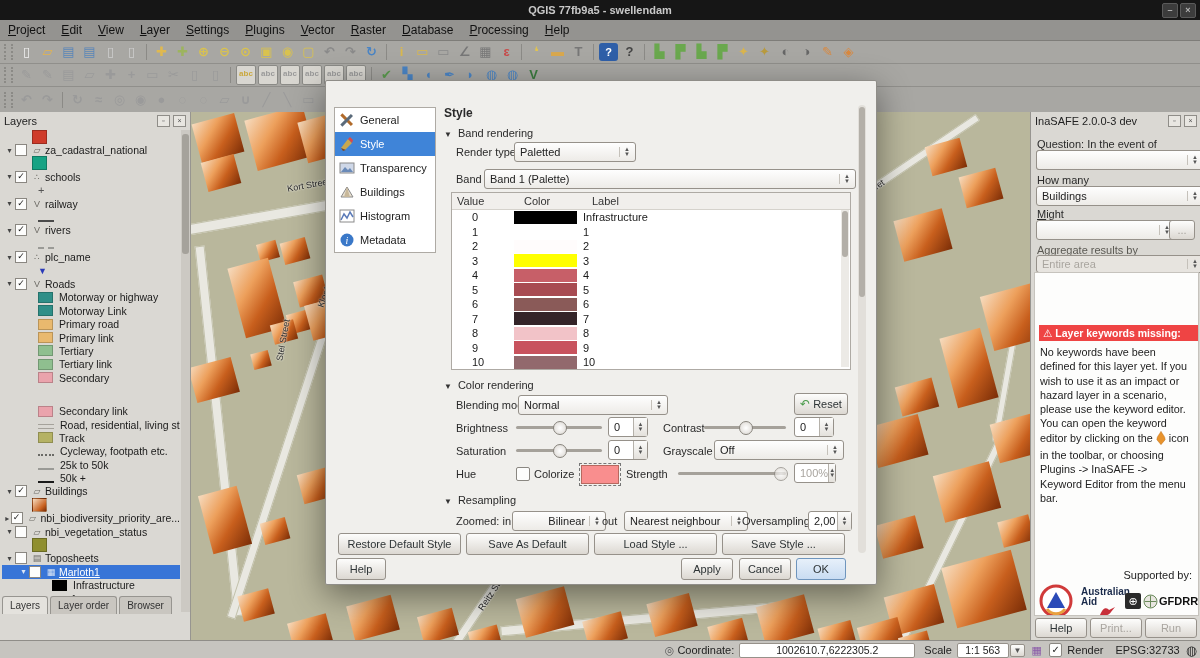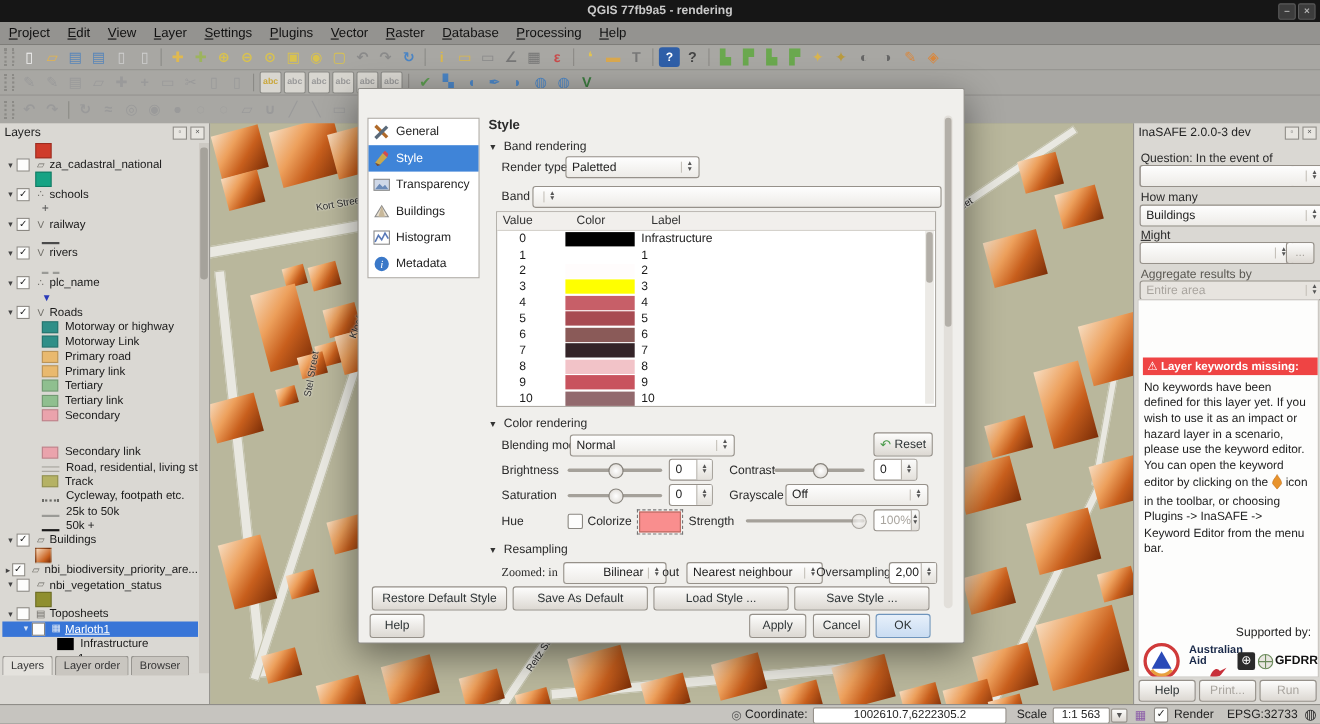--- a/index.html
+++ b/index.html
@@ -129,21 +129,21 @@
   .sb-field{background:#fff;border:1px solid #96918a;border-radius:2px;height:13px;font-size:10.5px;
             display:flex;align-items:center;justify-content:center;}
   .sb-ic{font-size:11px;color:#555;margin:0 3px;}
 </style>
 </head>
 <body>
 
 <div id="app">
 
   <div id="titlebar">
-    <span>QGIS 77fb9a5 - rendering</span>
+    <span>QGIS 77fb9a5 - swellendam</span>
     <span class="winbtn" style="right:22px;">–</span>
     <span class="winbtn" style="right:4px;">×</span>
   </div>
 
   <div id="menubar">
       <div class="menu-item">Project</div>
       <div class="menu-item">Edit</div>
       <div class="menu-item">View</div>
       <div class="menu-item">Layer</div>
       <div class="menu-item">Settings</div>
@@ -544,20 +544,21 @@
     <div class="lbl" style="left:130px;top:65px;">Render type</div>
     <div class="combo" style="left:188px;top:61px;width:110px;height:18px;">
       <span class="cval">Paletted</span>
         <span class="carr">
           <span>▲</span>
           <span>▼</span>
         </span>
     </div>
     <div class="lbl" style="left:130px;top:92px;">Band</div>
     <div class="combo" style="left:158px;top:88px;width:360px;height:18px;">
+      <span class="cval">Band 1 (Palette)</span>
         <span class="carr">
           <span>▲</span>
           <span>▼</span>
         </span>
     </div>
 
     <div id="ptable">
       <div id="pt-head">
         <div style="width:62px;">Value</div>
         <div style="width:63px;">Color</div>
@@ -718,21 +719,21 @@
       </div>
     <div class="spin disabled" style="left:468px;top:382px;width:40px;height:18px;">
         <span class="sval">100%</span>
         <span class="sarr">
           <span>▲</span>
           <span>▼</span>
         </span>
       </div>
 
     <div class="sect" style="left:118px;top:413px;"><span class="sarrow">▼</span><span>Resampling</span></div>
-    <div class="lbl" style="left:130px;top:434px;font-family:Liberation Serif, serif;">Zoomed: in</div>
+    <div class="lbl" style="left:130px;top:434px;">Zoomed: in</div>
     <div class="combo" style="left:186px;top:430px;width:82px;height:18px;text-align:right;">
       <span class="cval">Bilinear</span>
         <span class="carr">
           <span>▲</span>
           <span>▼</span>
         </span>
     </div>
     <div class="lbl" style="left:276px;top:434px;">out</div>
     <div class="combo" style="left:298px;top:430px;width:112px;height:18px;">
       <span class="cval">Nearest neighbour</span>

